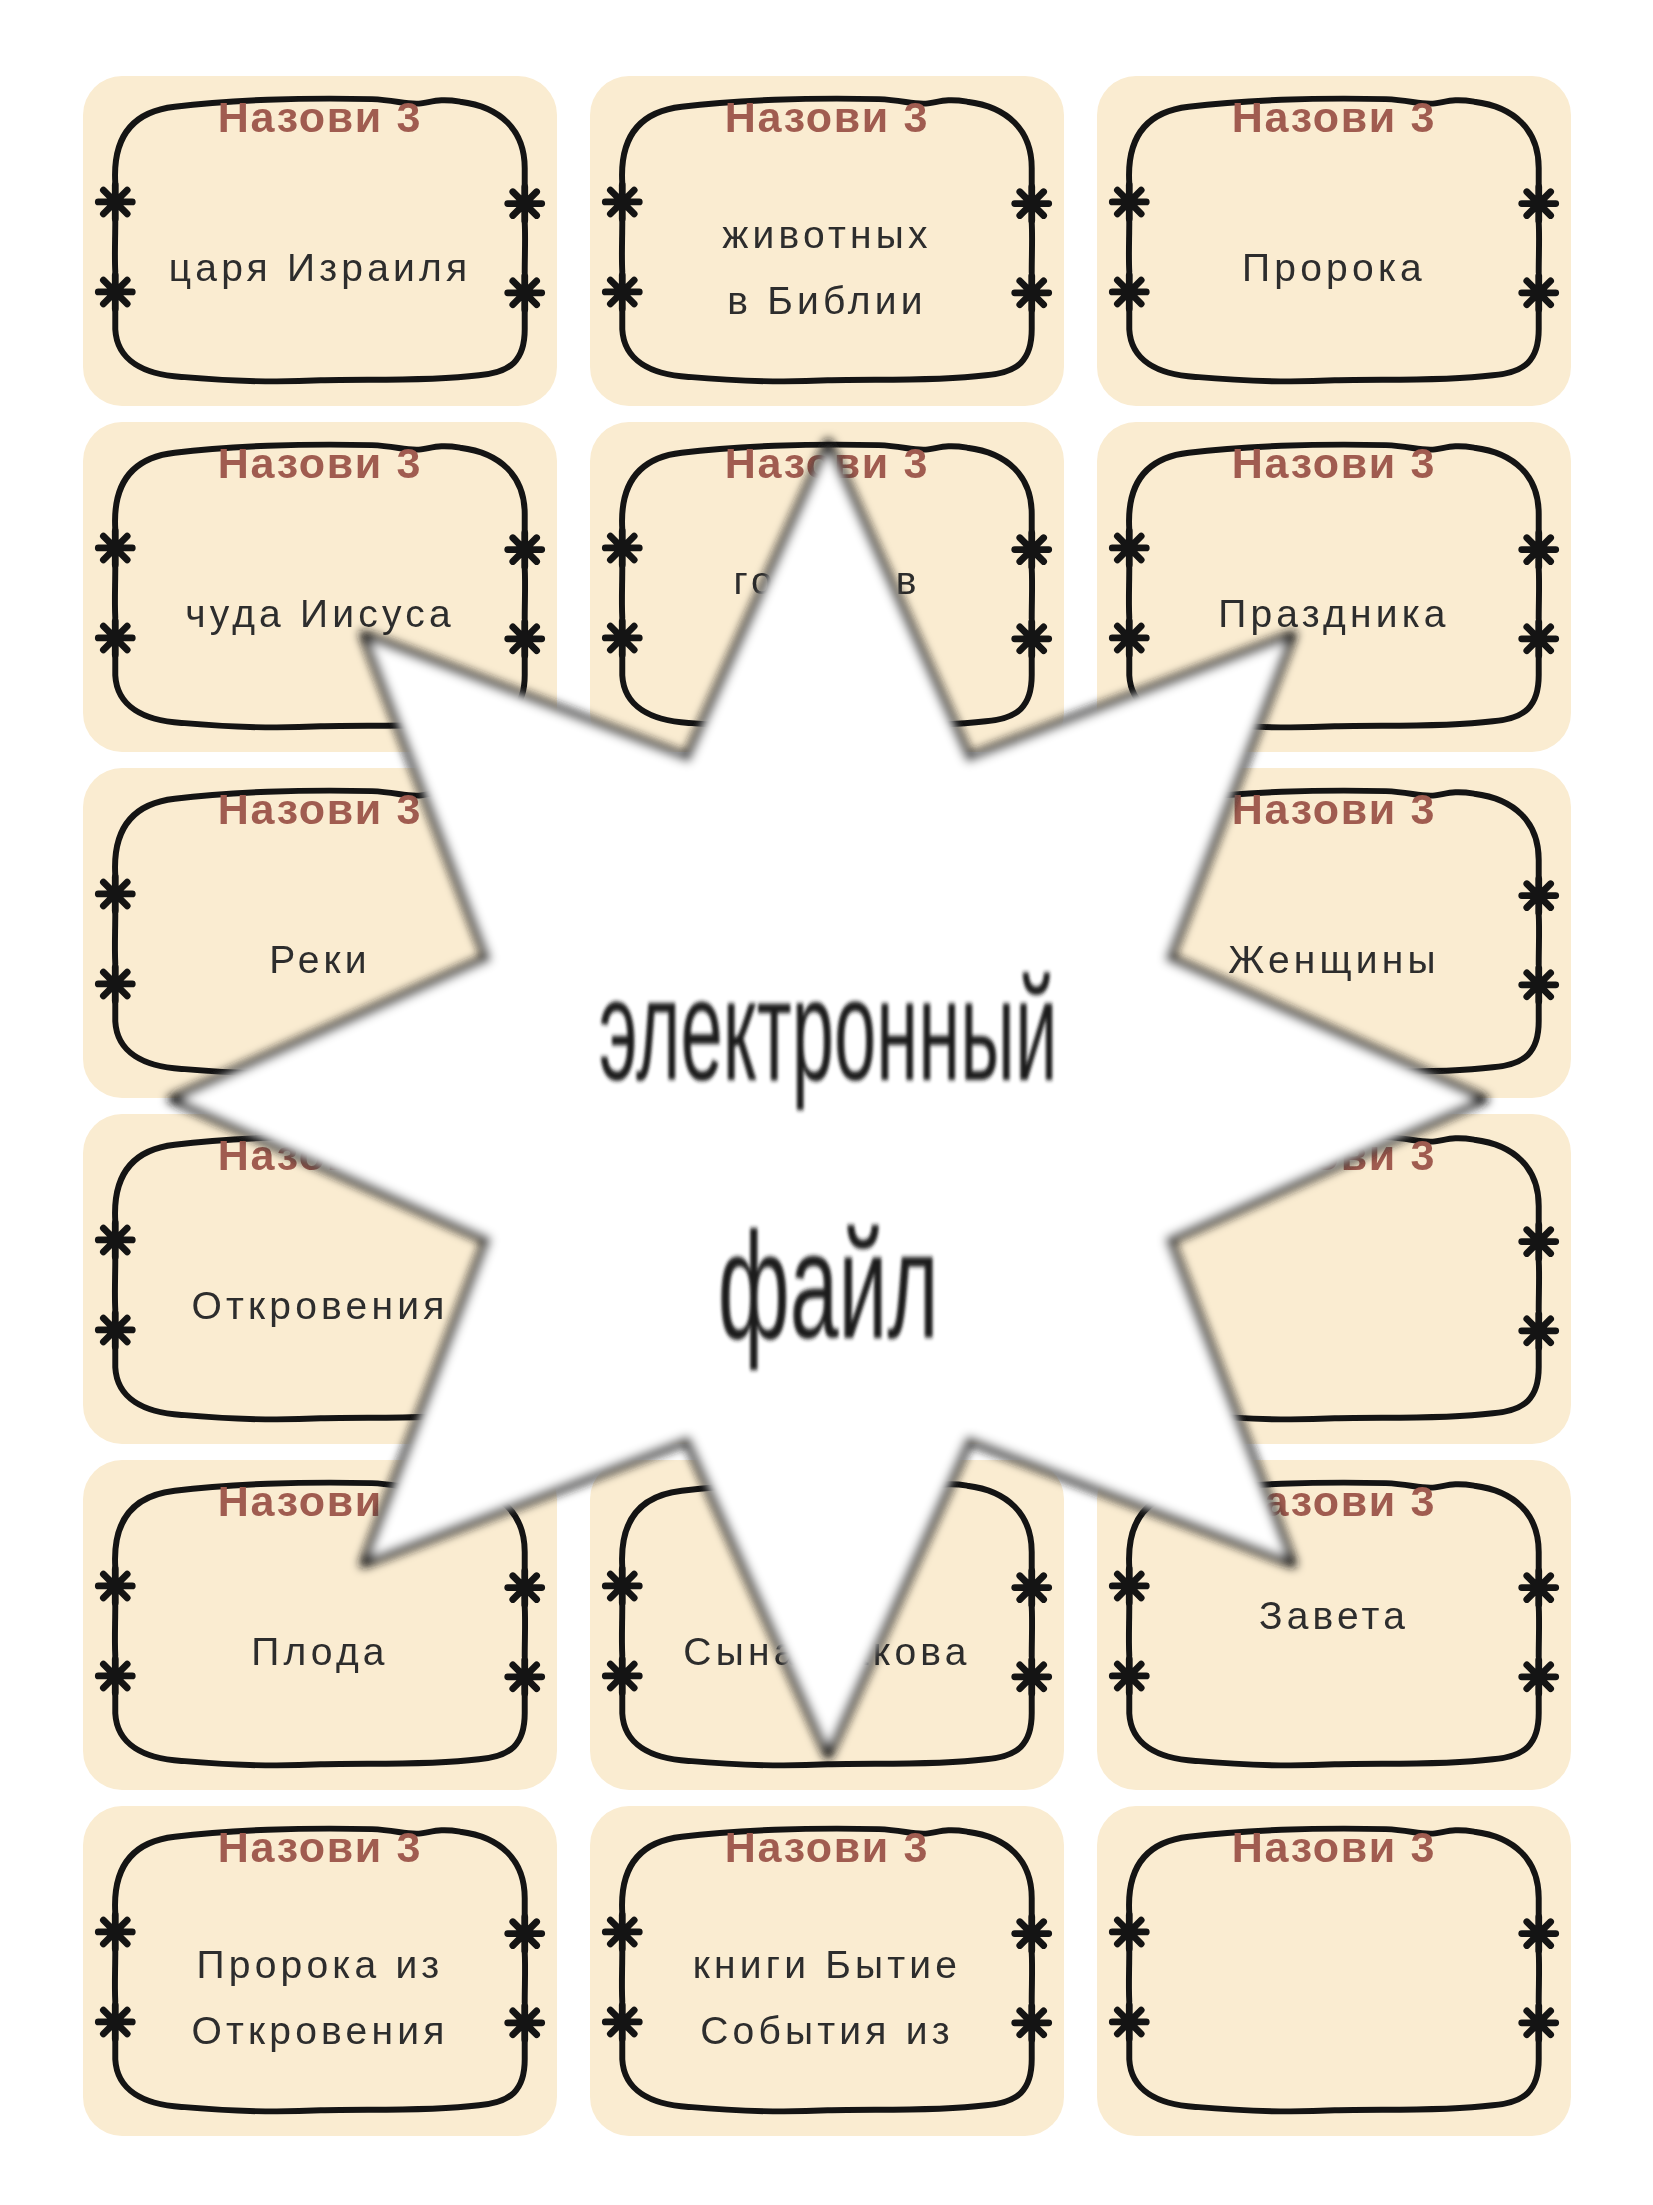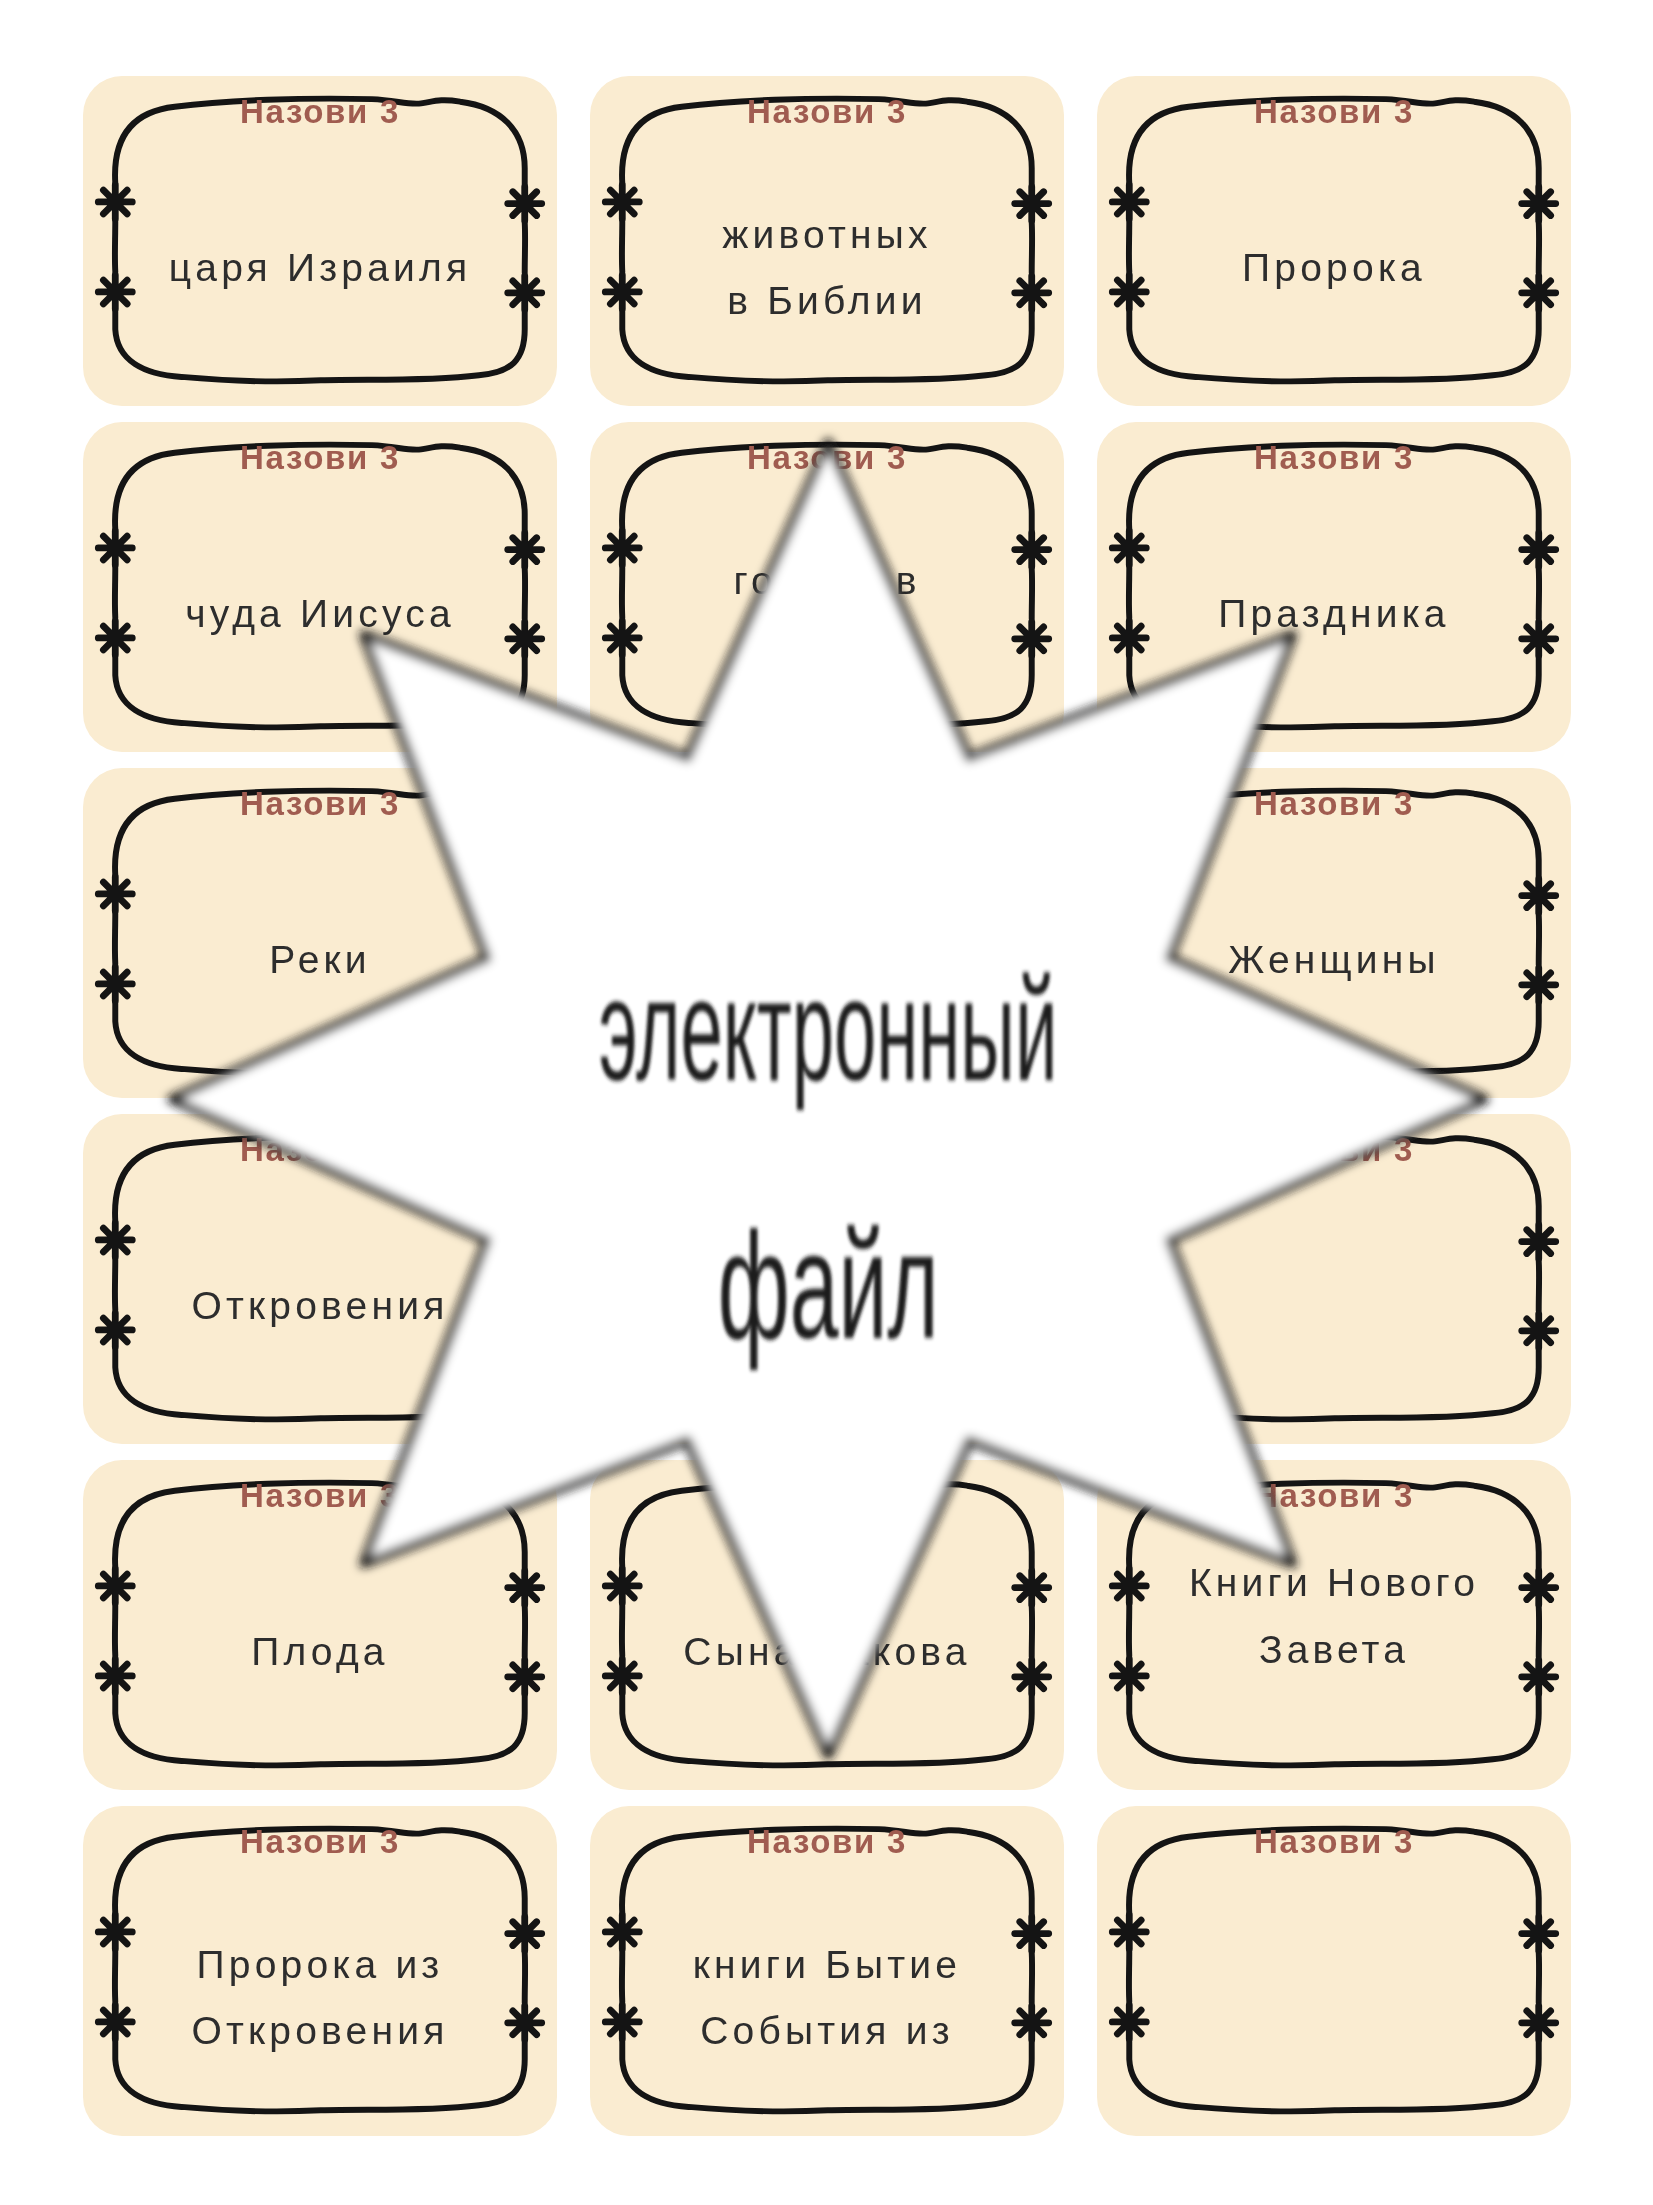--- a/index.html
+++ b/index.html
@@ -17,21 +17,21 @@
     column-gap:33px; row-gap:16px;
   }
   .card{
     position:relative; background:var(--card-bg); border-radius:39px;
   }
   .frame{
     position:absolute; inset:0; width:100%; height:100%;
   }
   .card .title{
     position:absolute; top:17px; left:0; right:0; text-align:center;
-    font-size:33px; font-weight:bold; letter-spacing:1.7px; color:var(--title-c);
+    font-size:43px; font-weight:bold; letter-spacing:1.7px; color:var(--title-c);
   }
   .card .topic{
     position:absolute; left:29px; right:29px; top:85px; bottom:31px;
     display:flex; flex-direction:column; align-items:center; justify-content:center;
     font-size:39px; letter-spacing:4.2px; line-height:1.7; color:var(--topic-c);
     text-align:center; font-weight:400;
   }
   .card .topic.raise{ padding-bottom:71px; }
   .star-overlay{
     position:absolute; left:0; top:0; width:1653px; height:2205px;
@@ -216,21 +216,20 @@
         <div></div>
       </div>
     </div>
 
     <div class="card">
       <svg class="frame" viewBox="0 0 558 388">
           <use href="#cardframe"></use>
         </svg>
       <div class="title">Назови 3</div>
       <div class="topic raise">
-        <div>Книги Нового</div>
         <div>Завета</div>
       </div>
     </div>
 
     <div class="card">
       <svg class="frame" viewBox="0 0 558 388">
           <use href="#cardframe"></use>
         </svg>
       <div class="title">Назови 3</div>
       <div class="topic">

